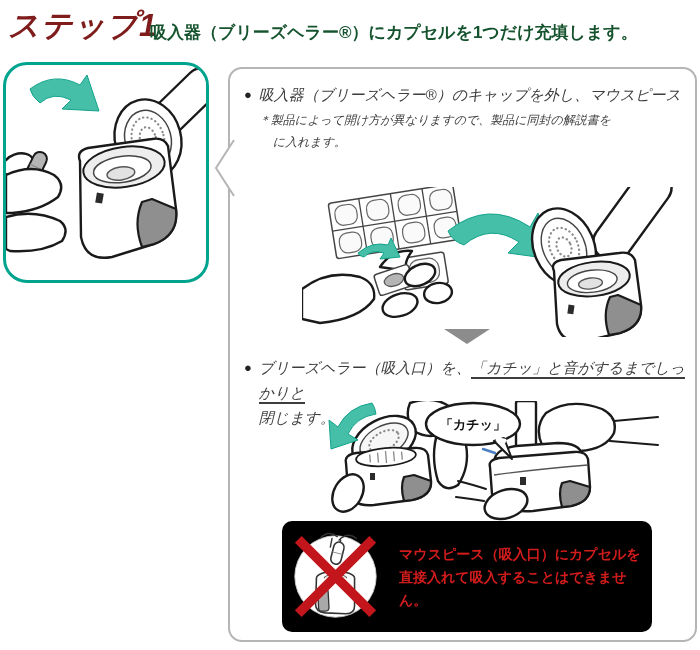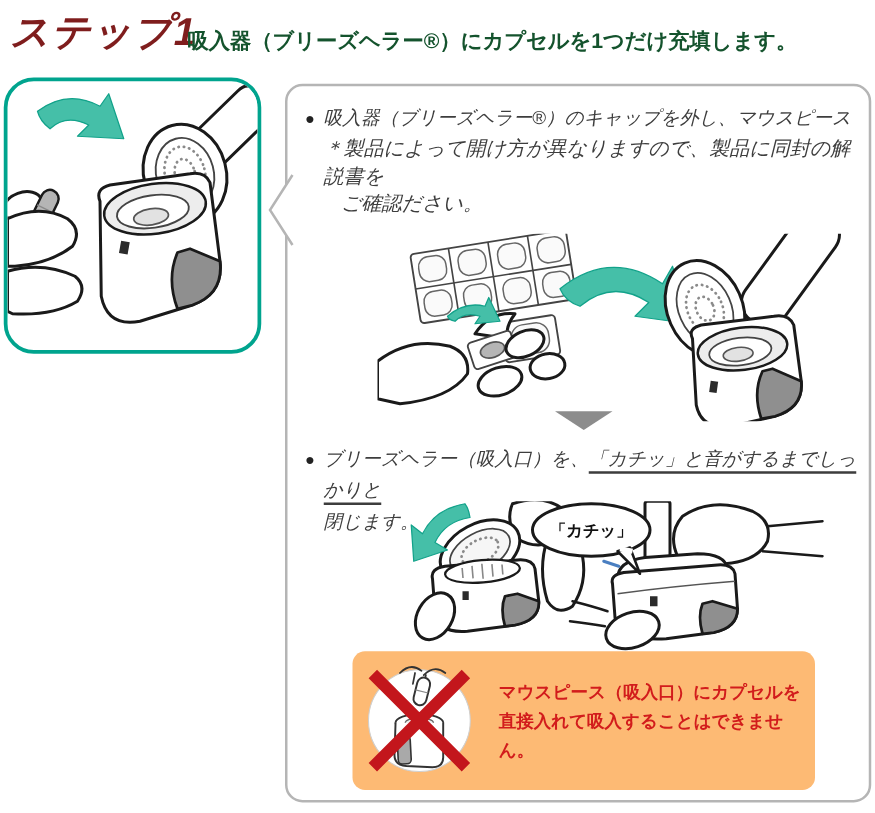--- a/index.html
+++ b/index.html
@@ -16,33 +16,33 @@
 
   .panel { position:absolute; left:228px; top:67px; width:469px; height:575px;
     border:2px solid #b5b5b5; border-radius:14px; background:#fff; }
   .notch { position:absolute; left:-16px; top:70px; width:22px; height:58px; z-index:2; }
 
   .bullet { position:absolute; display:flex; color:#3d3d3d; }
   .bullet .marker { font-size:13px; line-height:25px; margin-right:7px; color:#222; }
   .bullet .lines { font-size:15px; line-height:25px; font-weight:500;font-style:italic; }
   .b1 { left:14px; top:13px; }
   .b2 { left:14px; top:286px; }
-  .note { margin-top:2px; font-size:16px; line-height:22px; }
+  .note { margin-top:2px; font-size:12px; line-height:22px; }
   .note-l2 { padding-left:14px; }
   .ul { border-bottom:2px solid #3d3d3d; padding-bottom:1px; }
 
   .figB { position:absolute; left:72px; top:118px; width:385px; height:150px; }
   .figC { position:absolute; left:88px; top:332px; width:360px; height:125px; }
 
   .divider { position:absolute; left:214px; top:260px; width:0; height:0;
     border-left:23px solid transparent; border-right:23px solid transparent;
     border-top:15px solid #8c8c8c; }
 
   .warning { position:absolute; left:52px; top:452px; width:370px; height:111px;
-    background:#fdba74; border-radius:10px; }
+    background:#000000; border-radius:10px; }
   .warn-icon { position:absolute; left:5px; top:7px; width:97px; height:97px; }
   .warn-text { position:absolute; left:117px; top:50%; transform:translateY(-50%);
     font-size:14px; font-weight:700; color:#d21c1c; line-height:23px; }
 
   
   .ln  { fill:#fff; stroke:#1a1a1a; stroke-width:2.4; stroke-linejoin:round; stroke-linecap:round; }
   .lnt { fill:#fff; stroke:#444; stroke-width:1.5; stroke-linejoin:round; }
   .nf  { fill:none; stroke:#1a1a1a; stroke-width:2; stroke-linecap:round; }
   .teal { fill:#45bfa8; stroke:#12a28a; stroke-width:1; stroke-linejoin:round; }
   .grip { fill:#8f8f8f; stroke:#1a1a1a; stroke-width:2.2; stroke-linejoin:round; }
@@ -95,21 +95,21 @@
     <svg class="notch" viewBox="0 0 22 58">
       <path d="M20,1 L2,29 L20,57" fill="#fff" stroke="#b5b5b5" stroke-width="2"></path>
     </svg>
 
     <div class="bullet b1">
       <span class="marker">●</span>
       <div class="lines">
         <div>吸入器（ブリーズヘラー®）のキャップを外し、マウスピース</div>
         <div class="note">
           <div>＊製品によって開け方が異なりますので、製品に同封の解説書を</div>
-          <div class="note-l2">ご確認ださい。</div>
+          <div class="note-l2">に入れます。</div>
         </div>
       </div>
     </div>
 
     <div class="figB">
       <svg width="385" height="150" viewBox="0 0 385 150">
 
         <g transform="rotate(-9 95 36)">
           <rect class="lnt" x="30" y="6" width="126" height="56" rx="3"></rect>
           <line x1="61" y1="6" x2="61" y2="62" stroke="#444" stroke-width="1.3"></line>

